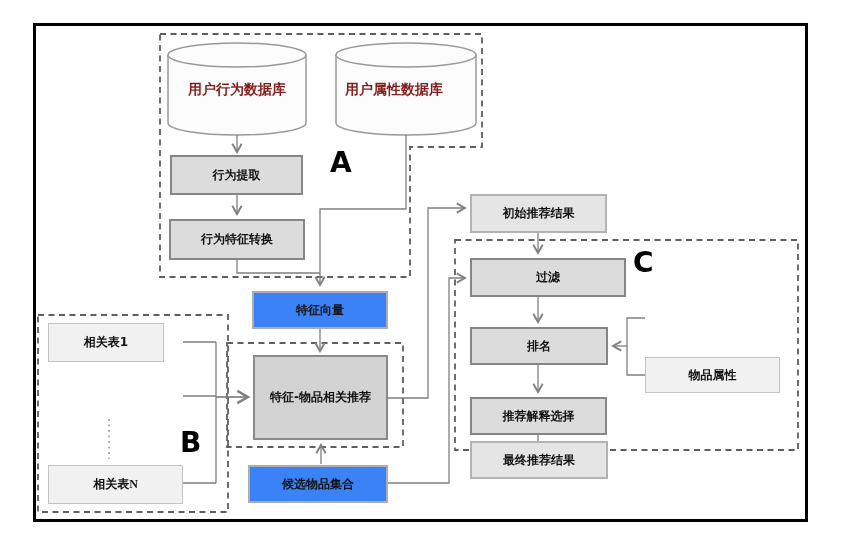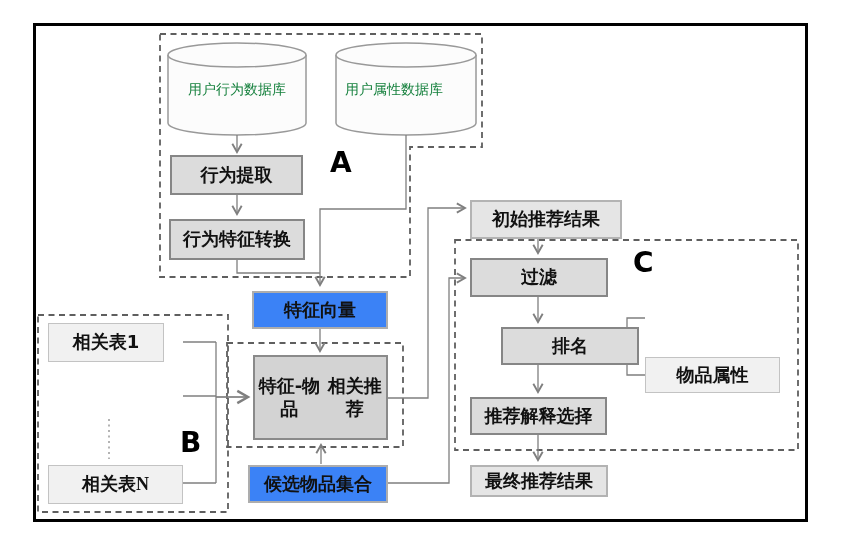--- a/index.html
+++ b/index.html
@@ -2,29 +2,29 @@
 <html><head>
 <meta charset="utf-8">
 <style>
   html,body{margin:0;padding:0;background:#fff;}
   .canvas{position:relative;width:863px;height:542px;background:#fff;overflow:hidden;
           font-family:"DejaVu Sans","Liberation Sans",sans-serif;}
   .frame{position:absolute;left:33px;top:23px;width:775px;height:499px;
          border:3px solid #000;box-sizing:border-box;background:#fff;}
   svg.wires{position:absolute;left:0;top:0;width:863px;height:542px;}
   .node{position:absolute;display:flex;align-items:center;justify-content:center;
-        text-align:center;box-sizing:border-box;font-weight:bold;font-size:18px;color:#111;
+        text-align:center;box-sizing:border-box;font-weight:bold;font-size:12px;color:#111;
         line-height:1.25;}
   .dark-node{background:#dcdcdc;border:2px solid #868686;}
   .engine-node{background:#d3d3d3;border:2px solid #8a8a8a;}
   .mid-node{background:#3b82f6;border:2px solid #adadad;}
   .result-node{background:#e5e5e5;border:2px solid #b3b3b3;}
   .light-node{background:#f1f1f1;border:1px solid #c3c3c3;}
   .cyl-label{position:absolute;display:flex;align-items:center;justify-content:center;
-             text-align:center;font-weight:normal;font-size:14px;color:#15803d;}
+             text-align:center;font-weight:bold;font-size:14px;color:#7f1d1d;}
   .glabel{position:absolute;font-weight:bold;color:#000;font-size:28px;
           font-family:"DejaVu Sans","Liberation Sans",sans-serif;}
 </style>
 </head>
 <body>
 
 <div class="canvas">
   <div class="frame"></div>
 
   <svg class="wires" viewBox="0 0 863 542" xmlns="http://www.w3.org/2000/svg">
@@ -87,20 +87,20 @@
   <div class="node engine-node" style="left:253px;top:355px;width:135px;height:85px;flex-direction:row;">
     <span>特征-物品</span>
     <span>相关推荐</span>
   </div>
 
   <div class="node light-node" style="left:48px;top:323px;width:116px;height:39px;">相关表1</div>
   <div class="node light-node" style="left:48px;top:465px;width:135px;height:39px;font-family:Liberation Serif, serif;">相关表N</div>
 
   <div class="node mid-node" style="left:248px;top:465px;width:140px;height:38px;">候选物品集合</div>
 
-  <div class="node result-node" style="left:470px;top:200px;width:152px;height:39px;">初始推荐结果</div>
-  <div class="node dark-node" style="left:470px;top:258px;width:138px;height:39px;">过滤</div>
-  <div class="node dark-node" style="left:470px;top:327px;width:138px;height:38px;margin-left:31px;">排名</div>
+  <div class="node result-node" style="left:470px;top:194px;width:137px;height:39px;">初始推荐结果</div>
+  <div class="node dark-node" style="left:470px;top:258px;width:156px;height:39px;">过滤</div>
+  <div class="node dark-node" style="left:470px;top:327px;width:138px;height:38px;">排名</div>
   <div class="node dark-node" style="left:470px;top:397px;width:137px;height:38px;">推荐解释选择</div>
-  <div class="node result-node" style="left:470px;top:465px;width:138px;height:32px;">最终推荐结果</div>
+  <div class="node result-node" style="left:470px;top:441px;width:138px;height:38px;">最终推荐结果</div>
 
   <div class="node light-node" style="left:645px;top:357px;width:135px;height:36px;">物品属性</div>
 </div>
 
 </body></html>

